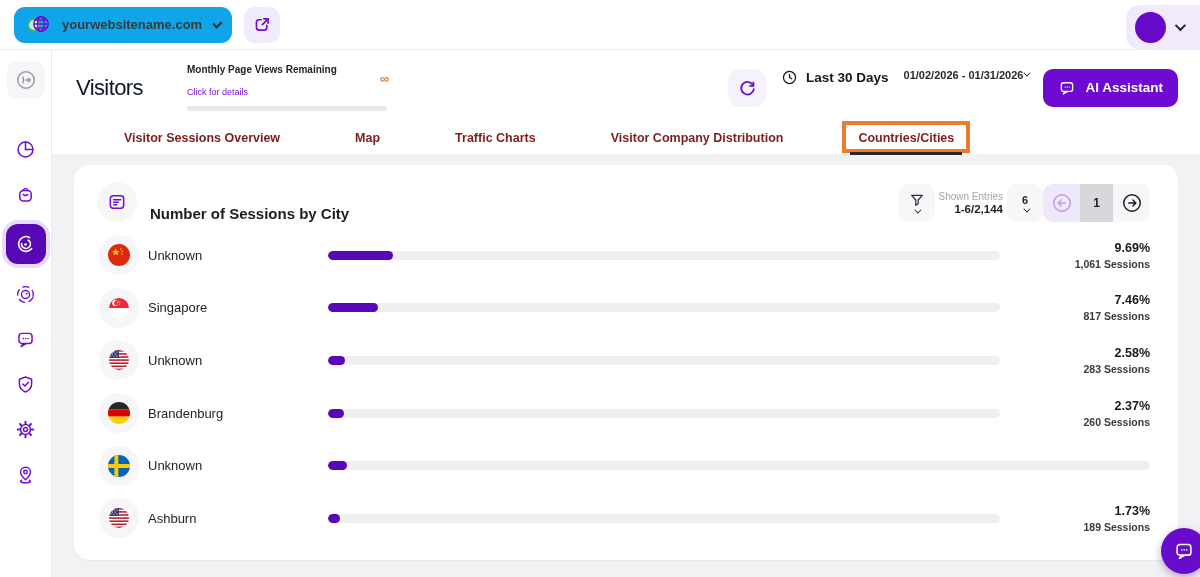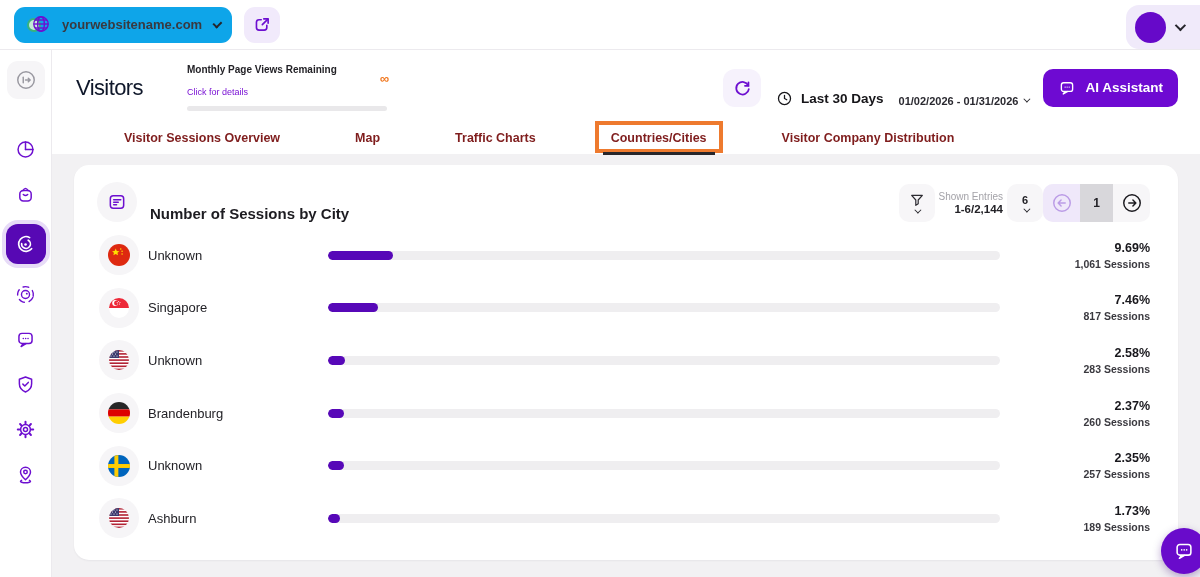--- a/index.html
+++ b/index.html
@@ -30,25 +30,25 @@
 
   
   .page-head { background:#fff; padding:14px 22px 0 24px; }
   .head-row { display:flex; align-items:center; }
   .page-title { font-size:22px; font-weight:400; letter-spacing:-0.6px; color:#0f172a; }
   .mpv { margin-left:44px; width:212px; position:relative; }
   .mpv-title { font-size:10px; font-weight:700; color:#232227; }
   .mpv-link { font-size:9px; font-weight:400; color:#7a12d4; cursor:pointer; display:inline-block; margin-top:12px; }
   .mpv-bar { height:5px; background:#e9e8ea; border-radius:3px; margin-top:7px; width:200px; }
   .mpv-inf { position:absolute; right:10px; top:7px; color:#f0761d; font-weight:700; font-size:13px; }
-  .head-right { margin-left:auto; display:flex; align-items:flex-end; gap:15px; }
+  .head-right { margin-left:auto; display:flex; align-items:flex-start; gap:15px; }
   .refresh-btn { width:38px; height:38px; border-radius:12px; background:#f6f2fc; display:grid; place-items:center; cursor:pointer; }
   .range { display:flex; align-items:center; gap:8px; cursor:pointer; }
   .range-label { font-size:13.5px; font-weight:700; color:#161519; }
-  .range-dates { font-size:11px; font-weight:700; color:#2a2930; display:flex; align-items:center; gap:5px; cursor:pointer; }
+  .range-dates { font-size:11px; font-weight:700; color:#2a2930; display:flex; align-items:center; cursor:pointer; }
   .ai-btn { height:38px; border-radius:10px; background:#6e0ad2; color:#fff; border:none; font-family:inherit; font-size:13.5px; font-weight:700; display:flex; align-items:center; gap:9px; padding:0 15px; cursor:pointer; }
 
   
   .tabs { display:flex; gap:27px; padding:20px 0 0 0; }
   .tab { font-size:12.5px; font-weight:700; color:#7f1d1d; padding-bottom:9px; cursor:pointer; position:relative; white-space:nowrap;margin-left:48px; }
   .tab.active .tab-label { border-bottom:2px dotted #c0bfc5; padding-bottom:4px; }
   .tab.active::after { content:""; position:absolute; left:-8px; right:-8px; bottom:-1px; height:3px; background:#27262b; }
   .tab .hl-box { position:absolute; left:-16px; right:-16px; top:-10px; bottom:1px; border:4px solid #ee7a2e; pointer-events:none; }
 
   
@@ -235,25 +235,25 @@
             </svg>
             <span>AI Assistant</span>
           </button>
         </div>
       </div>
 
       <div class="tabs">
         <div class="tab"><span class="tab-label">Visitor Sessions Overview</span></div>
         <div class="tab"><span class="tab-label">Map</span></div>
         <div class="tab"><span class="tab-label">Traffic Charts</span></div>
+        <div class="tab"><span class="tab-label">Visitor Company Distribution</span></div>
         <div class="tab active">
           <span class="tab-label">Countries/Cities</span>
           <span class="hl-box"></span>
         </div>
-        <div class="tab"><span class="tab-label">Visitor Company Distribution</span></div>
       </div>
     </div>
 
     <div class="main">
       <div class="card">
 
         <div class="card-head">
           <div class="chip-circle">
             <svg width="20" height="20" viewBox="0 0 24 24" fill="none" stroke="#6d0fd0" stroke-width="1.8" stroke-linecap="round">
               <rect x="4" y="4.5" width="16" height="15" rx="3.5"></rect>
@@ -436,24 +436,20 @@
                       <rect x="5.8" y="0" width="3.6" height="20" fill="#fecc02"></rect>
                       <rect x="0" y="8.2" width="20" height="3.6" fill="#fecc02"></rect>
                     </g>
                   </svg>
                 </span>
     </div>
     <div class="city">Unknown</div>
     <div class="bar-track">
       <div class="bar-fill" style="width: 2.35%;"></div>
     </div>
-    <div class="stats">
-      <div class="pct">2.35%</div>
-      <div class="sess">257 Sessions</div>
-    </div>
   </div>
 
   <div class="row">
     <div class="flag-chip">
       <span>
                   <svg width="20" height="20" viewBox="0 0 20 20">
                     <clipPath id="c">
                       <circle cx="10" cy="10" r="10"></circle>
                     </clipPath>
                     <g clip-path="url(#c)">

